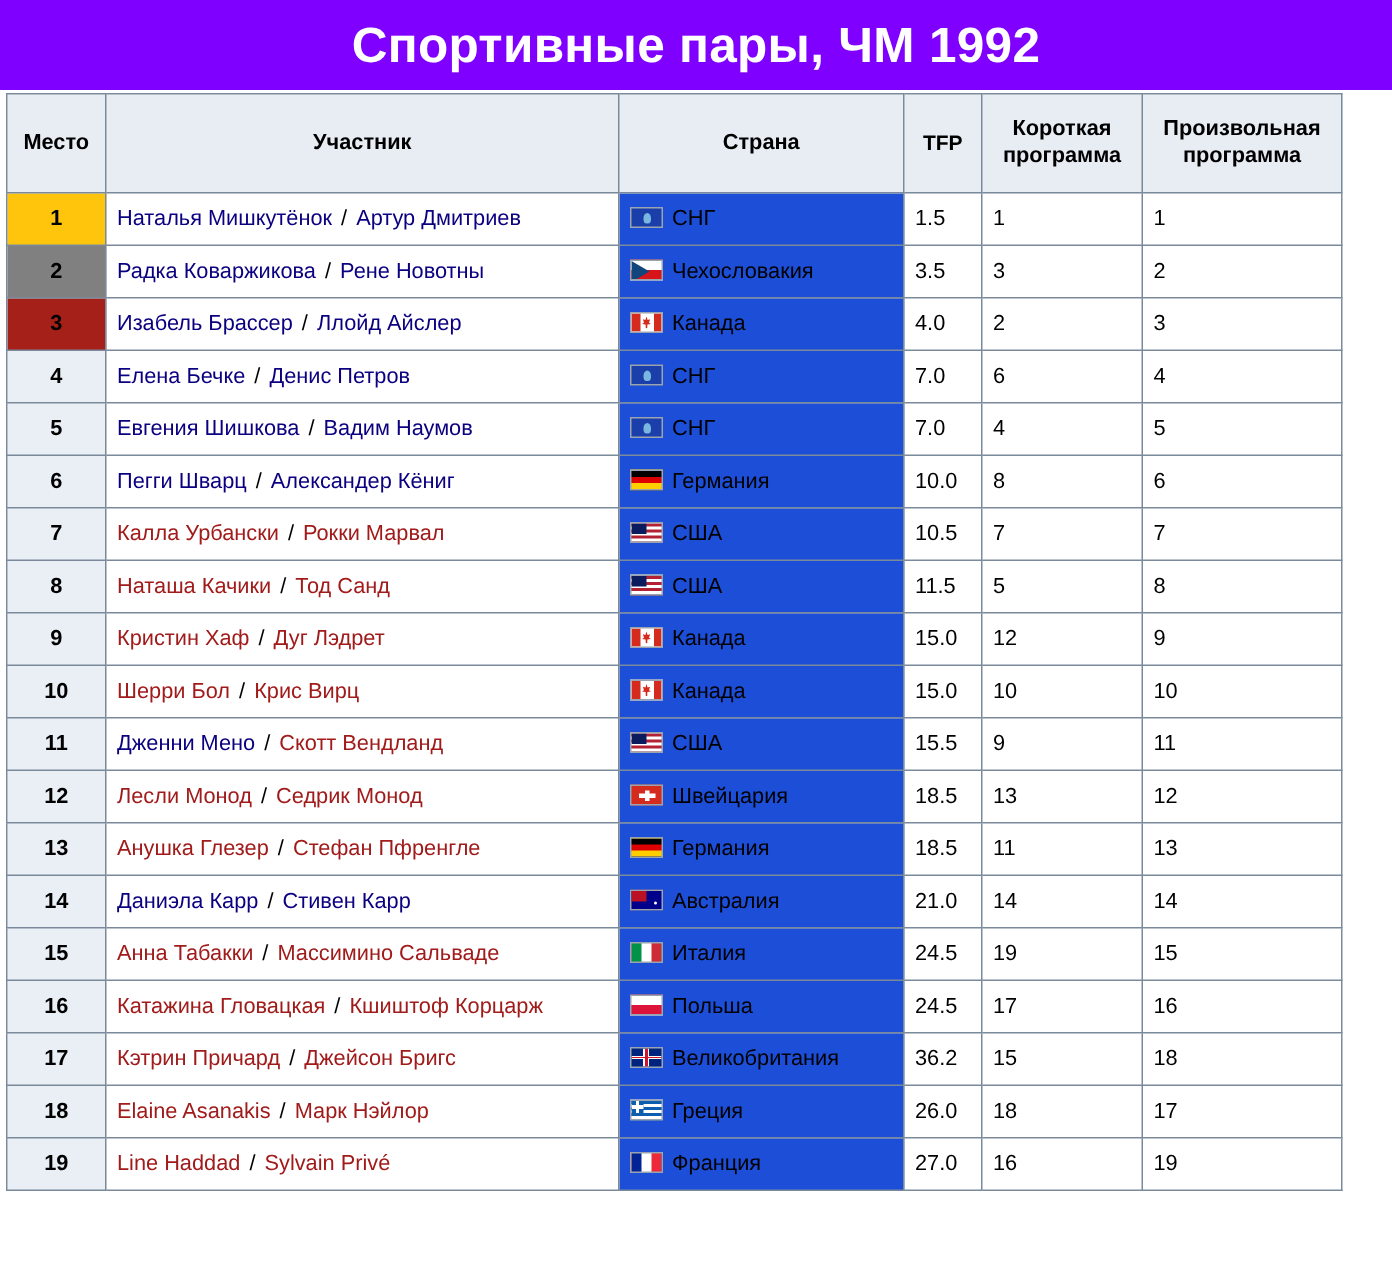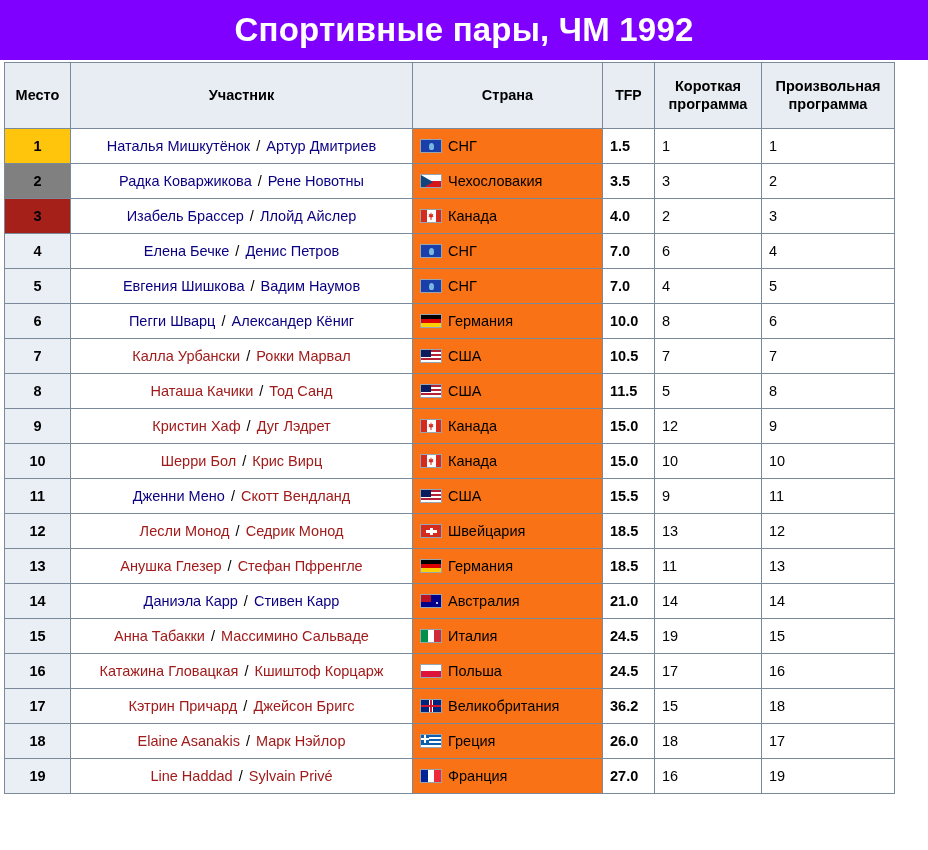--- a/index.html
+++ b/index.html
@@ -74,23 +74,23 @@
     background: #e9eff5;
     text-align: center;
     font-weight: bold;
     color: #000000;
     font-size: 15px;
   }
   td.place.gold   { background: #FFC40C; }
   td.place.silver { background: #808080; }
   td.place.bronze { background: #A52019; }
 
-  td.participant { background: #ffffff; white-space: nowrap; text-align: center; }
-  td.country { background: #f97316; white-space: nowrap; }
-  td.tfp { background: #ffffff; font-weight: bold; color: #000000; text-align: left; }
+  td.participant { background: #ffffff; white-space: nowrap; }
+  td.country { background: #1d4ed8; white-space: nowrap; }
+  td.tfp { background: #ffffff; font-weight: normal; color: #000000; text-align: left; }
   td.num { background: #ffffff; color: #000000; text-align: left; }
 
   a.lnk { text-decoration: none; }
   a.blue { color: #0b0080; }
   a.red  { color: #a11b1b; }
   span.sep { color: #000000; padding: 0 2px; }
 
   
   .flag {
     display: inline-block;

